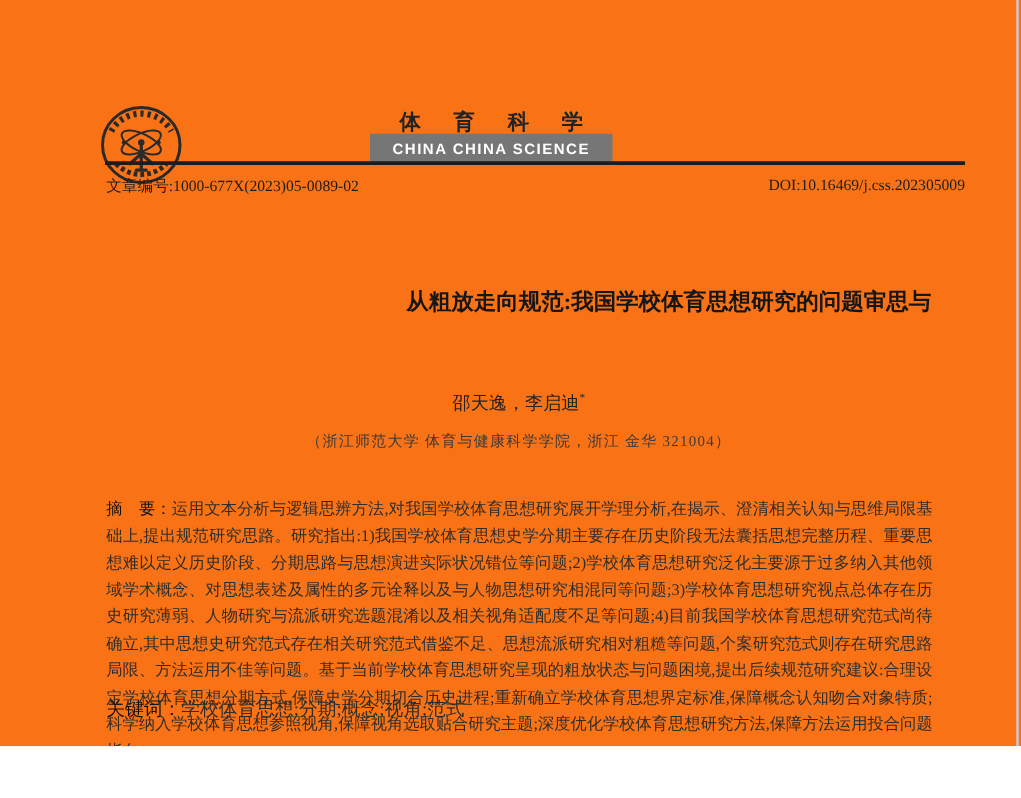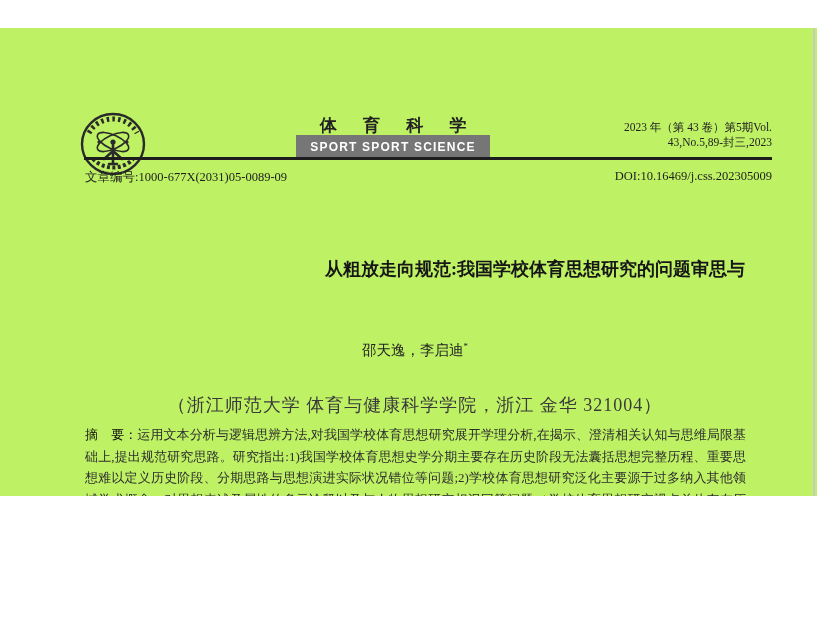--- a/index.html
+++ b/index.html
@@ -1,19 +1,19 @@
 <!DOCTYPE html>
 <html><head>
 <meta charset="utf-8">
 <style>
   * { margin:0; padding:0; box-sizing:border-box; }
   html,body { background:#ffffff; }
   #page {
-    position:relative; width:817px; height:468px; background:#bef264;
-    font-family:"Liberation Serif", serif; color:#1f1f1f; overflow:hidden;margin-top:28px;
+    position:relative; width:817px; height:597px; background:#f97316;
+    font-family:"Liberation Serif", serif; color:#1f1f1f; overflow:hidden;
   }
   
   .scan-edge { position:absolute; left:813px; top:0; width:2px; height:638px; background:#c9c9c9; }
 
   
   .logo { position:absolute; left:79px; top:83px; width:68px; height:66px; }
   .jname-cn {
     position:absolute; left:276px; top:86px; width:234px; text-align:center;
     font-size:17px; font-weight:600; letter-spacing:11px; text-indent:11px; color:#222;
   }
@@ -35,21 +35,21 @@
   .meta-right { right:45px; }
   .blabel { font-weight:normal; }
 
   
   .title {
     position:absolute; left:85px; top:224px; width:660px; text-align:right;
     font-size:18px; font-weight:bold; line-height:35px; color:#161616;
   }
   .authors { position:absolute; left:85px; top:313px; width:660px; text-align:center; font-size:14.5px; color:#222; }
   .authors sup { font-size:9px; }
-  .affiliation { position:absolute; left:85px; top:365px; width:660px; text-align:center; font-size:18px; color:#3a3a3a; letter-spacing:1px; }
+  .affiliation { position:absolute; left:85px; top:345px; width:660px; text-align:center; font-size:12px; color:#3a3a3a; letter-spacing:1px; }
 
   
   .abstract {
     position:absolute; left:85px; top:396px; width:661px;
     font-size:13px; line-height:21.5px; text-align:justify; color:#2d2d2d;
   }
   .abstract .blabel, .kw .blabel, .clc .blabel { color:#111; }
   .kw { position:absolute; left:85px; top:558px; width:661px; font-size:15px; color:#2d2d2d; }
   .clc { position:absolute; left:85px; top:599px; width:661px; font-size:13px; color:#2d2d2d; }
   .clc .gap { display:inline-block; width:42px; }
@@ -79,31 +79,27 @@
       <circle cx="34" cy="31" r="2.6" fill="#2a2a2a"></circle>
       <circle cx="20" cy="31" r="1.6" fill="#2a2a2a"></circle>
       <circle cx="48" cy="31" r="1.6" fill="#2a2a2a"></circle>
       <path d="M 34 34 L 34 52 M 34 40 L 25 48 M 34 40 L 43 48 M 30 53 L 38 53" stroke="#2a2a2a" stroke-width="2.6" fill="none" stroke-linecap="round"></path>
       <path d="M 14 48 A 27 26 0 0 0 54 48" fill="none" stroke="#2a2a2a" stroke-width="4" stroke-dasharray="3 2.4"></path>
     </svg>
   </div>
 
   <div class="jname-cn">体 育 科 学</div>
   <div class="jname-en-box">
-    <span>SPORT SPORT SCIENCE</span>
+    <span>CHINA CHINA SCIENCE</span>
   </div>
 
-  <div class="issue-block">
-    <div>2023 年（第 43 卷）第5期Vol.</div>
-    <div>43,No.5,89-封三,2023</div>
-  </div>
 
   <div class="head-rule"></div>
 
-  <div class="meta-row meta-left"><span class="blabel">文章编号</span><span>:1000-677X(2031)05-0089-09</span></div>
+  <div class="meta-row meta-left"><span class="blabel">文章编号</span><span>:1000-677X(2023)05-0089-02</span></div>
   <div class="meta-row meta-right"><span class="blabel">DOI</span><span>:10.16469/j.css.202305009</span></div>
 
   <div class="title">
     <div>从粗放走向规范:我国学校体育思想研究的问题审思与</div>
   </div>
 
   <div class="authors"><span>邵天逸，李启迪</span><sup>*</sup></div>
   <div class="affiliation">（浙江师范大学  体育与健康科学学院，浙江  金华  321004）</div>
 
   <div class="abstract"><span class="blabel">摘　要：</span><span>运用文本分析与逻辑思辨方法,对我国学校体育思想研究展开学理分析,在揭示、澄清相关认知与思维局限基础上,提出规范研究思路。研究指出:1)我国学校体育思想史学分期主要存在历史阶段无法囊括思想完整历程、重要思想难以定义历史阶段、分期思路与思想演进实际状况错位等问题;2)学校体育思想研究泛化主要源于过多纳入其他领域学术概念、对思想表述及属性的多元诠释以及与人物思想研究相混同等问题;3)学校体育思想研究视点总体存在历史研究薄弱、人物研究与流派研究选题混淆以及相关视角适配度不足等问题;4)目前我国学校体育思想研究范式尚待确立,其中思想史研究范式存在相关研究范式借鉴不足、思想流派研究相对粗糙等问题,个案研究范式则存在研究思路局限、方法运用不佳等问题。基于当前学校体育思想研究呈现的粗放状态与问题困境,提出后续规范研究建议:合理设定学校体育思想分期方式,保障史学分期切合历史进程;重新确立学校体育思想界定标准,保障概念认知吻合对象特质;科学纳入学校体育思想参照视角,保障视角选取贴合研究主题;深度优化学校体育思想研究方法,保障方法运用投合问题指向。</span></div>

